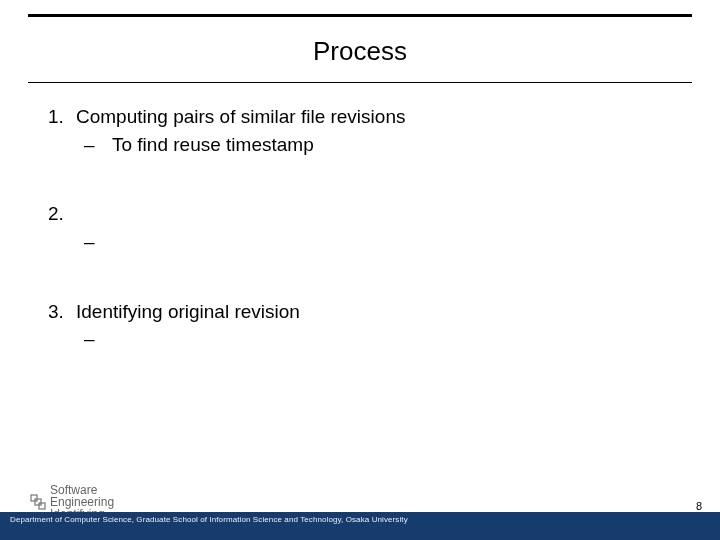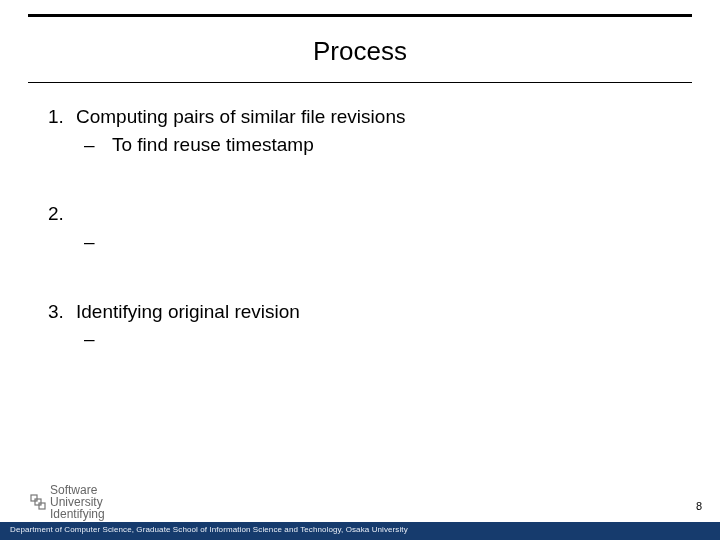--- a/index.html
+++ b/index.html
@@ -79,21 +79,21 @@
     right: 18px;
     bottom: 28px;
     font-size: 11px;
     color: #000;
   }
   .footer-bar {
     position: absolute;
     left: 0;
     right: 0;
     bottom: 0;
-    height: 18px;
+    height: 28px;
     background: #163b6d;
     color: #e8eef7;
     font-size: 8px;
     line-height: 16px;
     padding-left: 10px;
     letter-spacing: 0.1px;
   }
   .logo {
     position: absolute;
     left: 30px;
@@ -166,21 +166,21 @@
   <div class="logo">
     <span class="logo-glyph">
       <svg viewBox="0 0 16 16" width="16" height="16">
         <rect x="1" y="1" width="6" height="6" fill="none" stroke="#777" stroke-width="1.2"></rect>
         <rect x="5" y="5" width="6" height="6" fill="none" stroke="#777" stroke-width="1.2"></rect>
         <rect x="9" y="9" width="6" height="6" fill="none" stroke="#777" stroke-width="1.2"></rect>
       </svg>
     </span>
     <span class="logo-text">
       <span>Software</span><br>
-      <span>University</span><br>
+      <span>Engineering</span><br>
       <span>Identifying</span>
     </span>
   </div>
 
   <div class="page-num">8</div>
 
   <div class="footer-bar">
     <span>Department of Computer Science, Graduate School of Information Science and Technology, Osaka University</span>
   </div>
 

